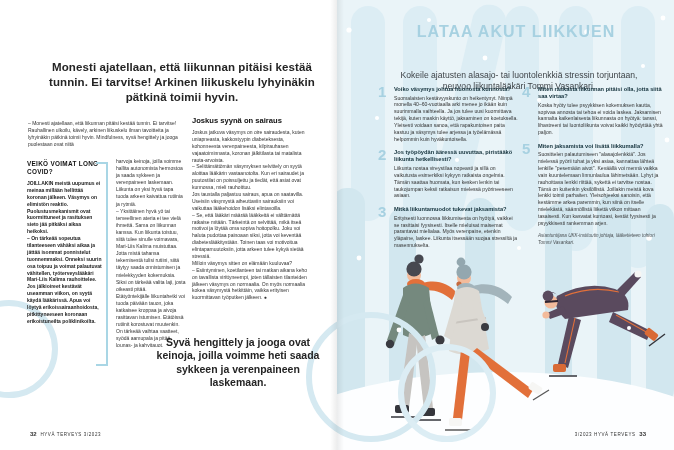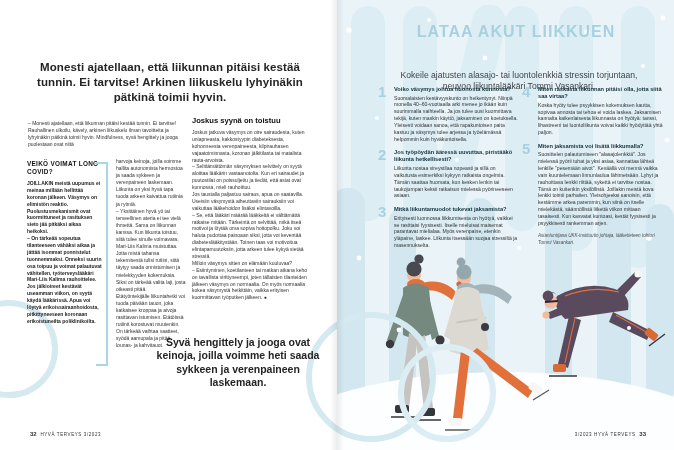--- a/index.html
+++ b/index.html
@@ -8,21 +8,21 @@
   .abs{position:absolute;}
   
   .rightbg{position:absolute;left:337px;top:0;width:337px;height:450px;display:block;}
   .gutter{position:absolute;left:330px;top:0;width:14px;height:450px;
           background:linear-gradient(90deg,rgba(0,0,0,0) 0%,rgba(0,0,0,.07) 50%,rgba(0,0,0,0) 100%);}
   .swirl{position:absolute;border:6px solid #d5e9f1;border-radius:50%;}
   .s1{width:118px;height:118px;left:306px;top:312px;}
   .s2{width:86px;height:86px;left:398px;top:344px;border-color:#dcedf4;}
   .s3{width:86px;height:86px;left:-40px;top:300px;}
   
-  .headline{left:36px;top:60px;width:268px;margin:0;text-align:center;
+  .headline{left:48px;top:60px;width:268px;margin:0;text-align:center;
             font-size:11.5px;line-height:1.32;font-weight:bold;color:#242424;letter-spacing:.1px;}
   .intro{left:28px;top:120px;width:158px;margin:0;font-size:5px;line-height:1.38;color:#333;}
   .multi{white-space:pre-line;}
   .sidebar{left:27px;top:160px;width:76px;}
   .sidebar h3{margin:0 0 4px 0;font-size:6.4px;line-height:1.25;letter-spacing:.3px;color:#111;}
   .sidebar .sbody{font-size:5px;line-height:1.38;font-weight:bold;color:#222;}
   .bracket-v{left:106px;top:162px;width:2px;height:204px;background:#a9d6e5;}
   .bracket-t{left:96px;top:162px;width:12px;height:2px;background:#a9d6e5;}
   .bracket-b{left:96px;top:364px;width:12px;height:2px;background:#a9d6e5;}
   .col2{left:116px;top:158px;width:70px;margin:0;font-size:5px;line-height:1.42;color:#333;}
@@ -169,21 +169,21 @@
   <div class="abs bracket-t"></div>
   <div class="abs bracket-b"></div>
 
   <p class="abs col2 multi">harvoja keinoja, joilla voimme hallita autonomista hermostoa ja saada sykkeen ja verenpaineen laskemaan.
 Liikunta on yksi hyvä tapa tuoda arkeen kaivattua rutiinia ja rytmiä.
 – Yksittäinen hyvä yö tai terveellinen ateria ei tee vielä ihmettä. Sama on liikunnan kanssa. Kun liikunta toistuu, siitä tulee sinulle voimavara, Mari-Liis Kalima muistuttaa.
 Jotta mistä tahansa tekemisestä tulisi rutiini, siitä täytyy saada onnistumisen ja mielekkyyden kokemuksia. Siksi on tärkeää valita laji, josta oikeasti pitää.
 Etätyöntekijälle liikuntahetki voi tuoda päivään tauon, joka katkaisee kroppaa ja aivoja rasittavan istumisen. Etätöissä rutiinit korostuvat muutenkin. On tärkeää vaihtaa vaatteet, syödä aamupala ja pitää lounas- ja kahvitauot.</p>
 
   <section class="abs col3">
-    <h2>Joskus syynä on toistuu</h2>
+    <h2>Joskus syynä on sairaus</h2>
     <div class="c3body multi">Joskus jatkuva väsymys on oire sairaudesta, kuten uniapneasta, kakkostyypin diabeteksesta, kohonneesta verenpaineesta, kilpirauhasen vajaatoiminnasta, koronan jälkitilasta tai matalista rauta-arvoista.
 – Selittämättömän väsymyksen selvittely on syytä aloittaa lääkärin vastaanotolta. Kun eri sairaudet ja puutostilat on poissuljettu ja tiedät, että asiat ovat kunnossa, mieli rauhoittuu.
 Jos taustalla paljastuu sairaus, apua on saatavilla. Useisiin väsymystä aiheuttaviin sairauksiin voi vaikuttaa lääkehoidon lisäksi elintavoilla.
 – Se, että lääkäri määrää lääkkeitä ei välttämättä ratkaise mitään. Tärkeintä on selvittää, mikä itseä motivoi ja löytää oma sopiva hoitopolku. Joku voi haluta pudottaa painoaan siksi, jotta voi keventää diabeteslääkitystään. Toinen taas voi motivoitua elintapamuutoksiin, jotta arkeen tulee kykyä sietää stressiä.
 Milloin väsymys sitten on elämään kuuluvaa?
 – Esiintyminen, koetilanteen tai matkan aikana keho on tavallista virittyneempi, joten tällaisten tilanteiden jälkeen väsymys on normaalia. On myös normaalia kokea väsymystä hetkittäin, vaikka erityisen kuormittavan työputken jälkeen. ●</div>
   </section>
 
   <p class="abs pullquote">Syvä hengittely ja jooga ovat keinoja, joilla voimme heti saada sykkeen ja verenpaineen laskemaan.</p>
 

